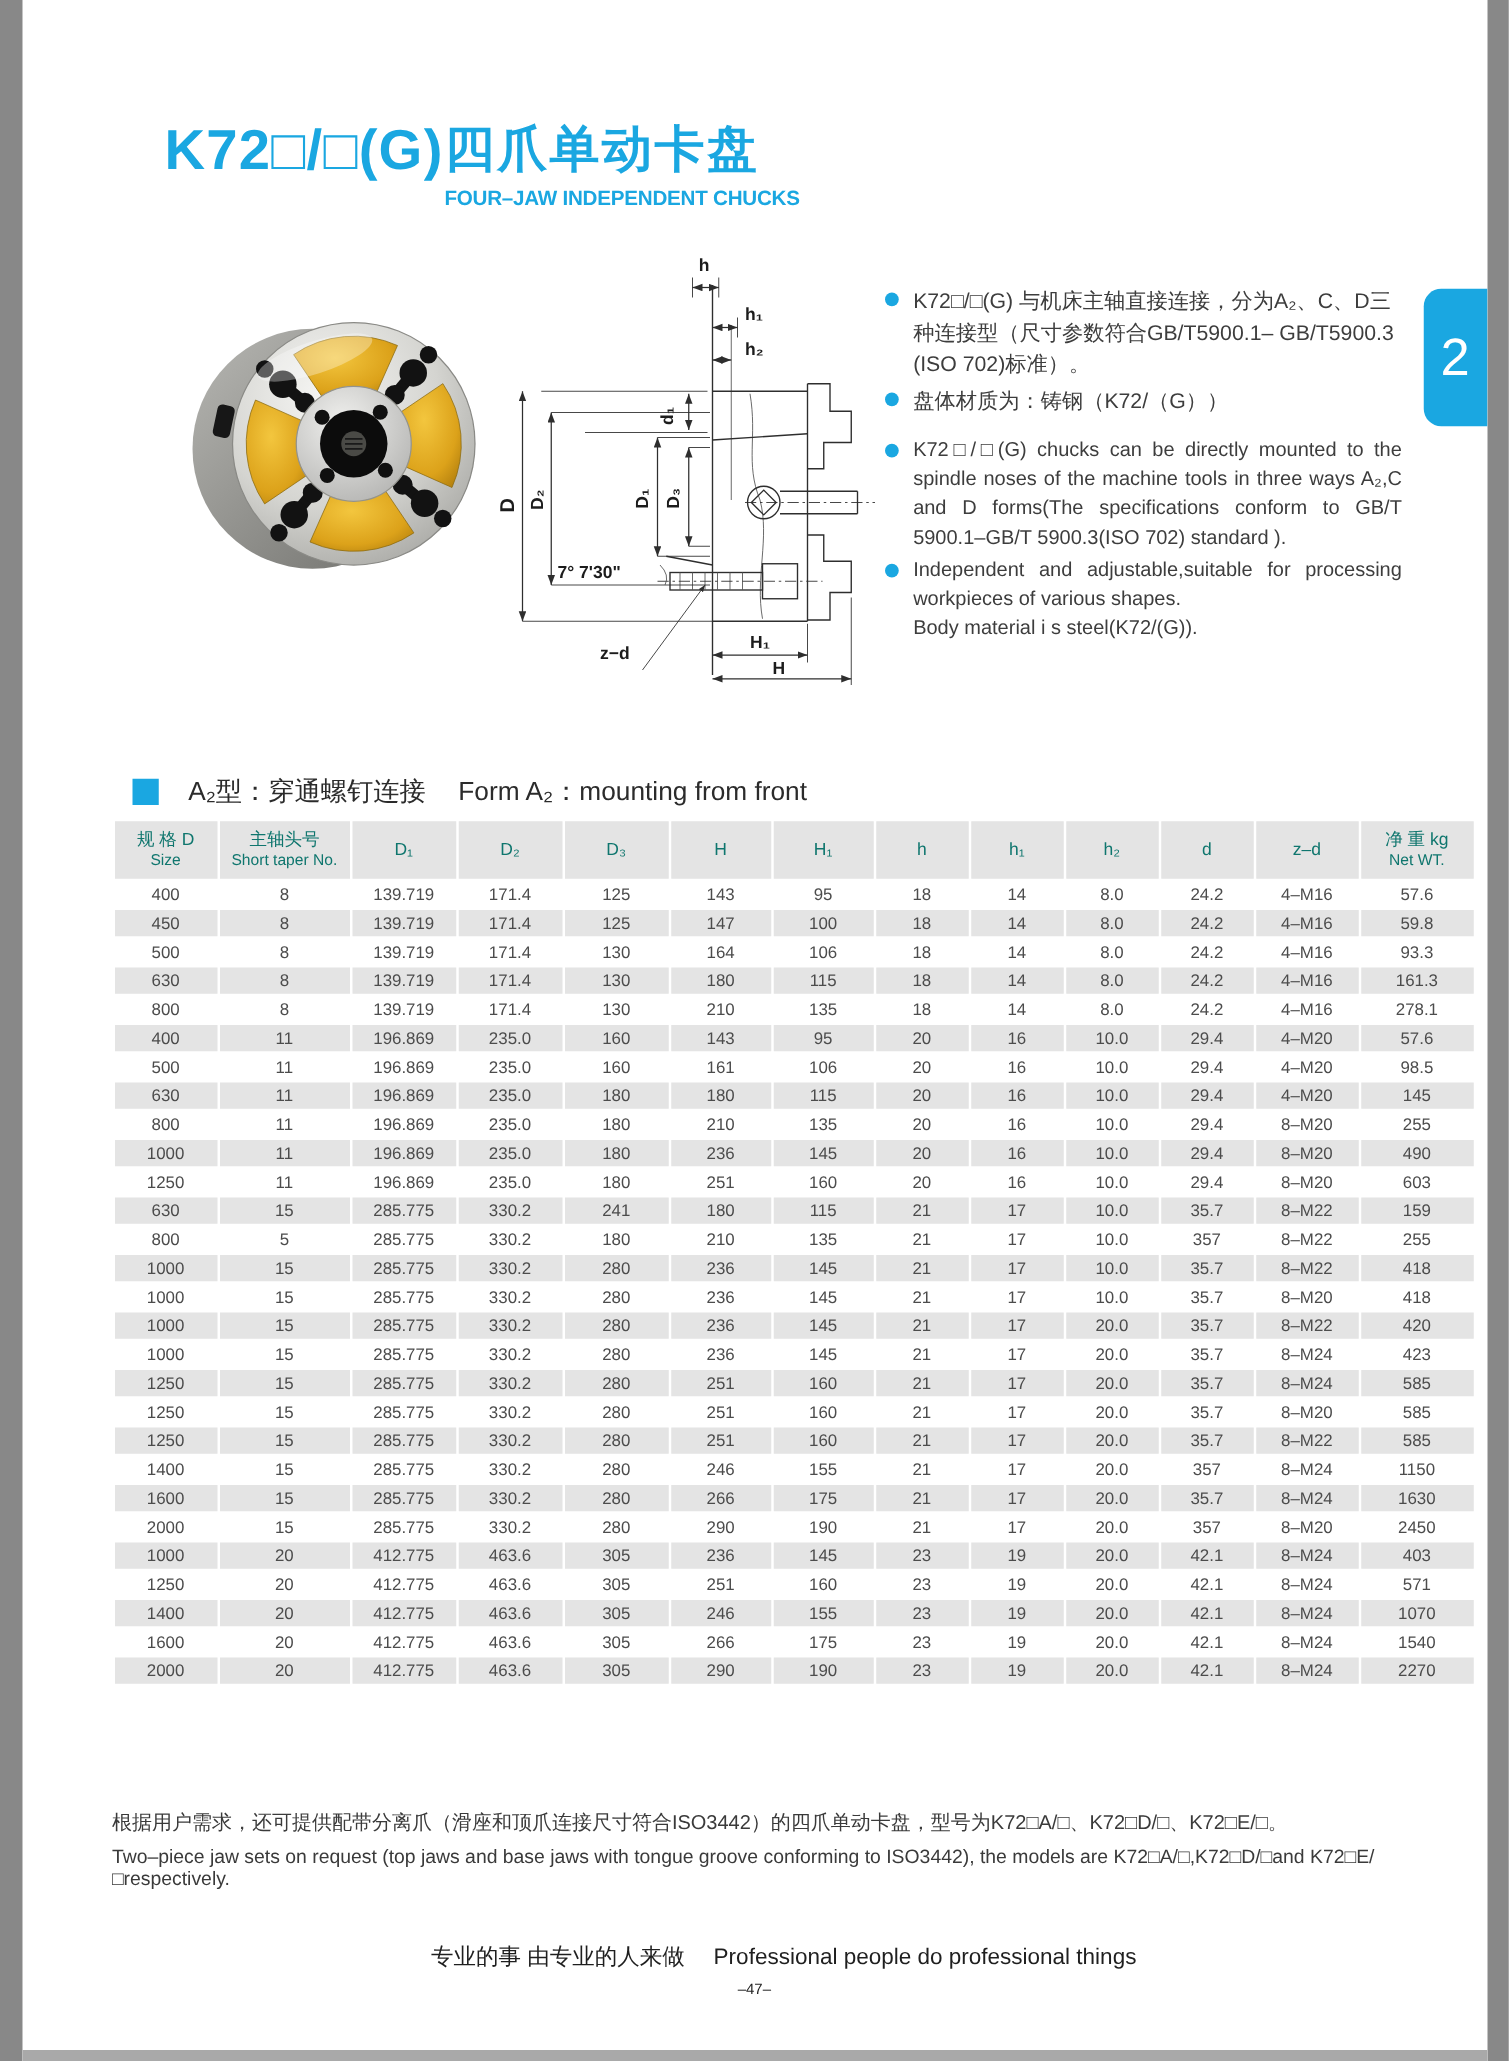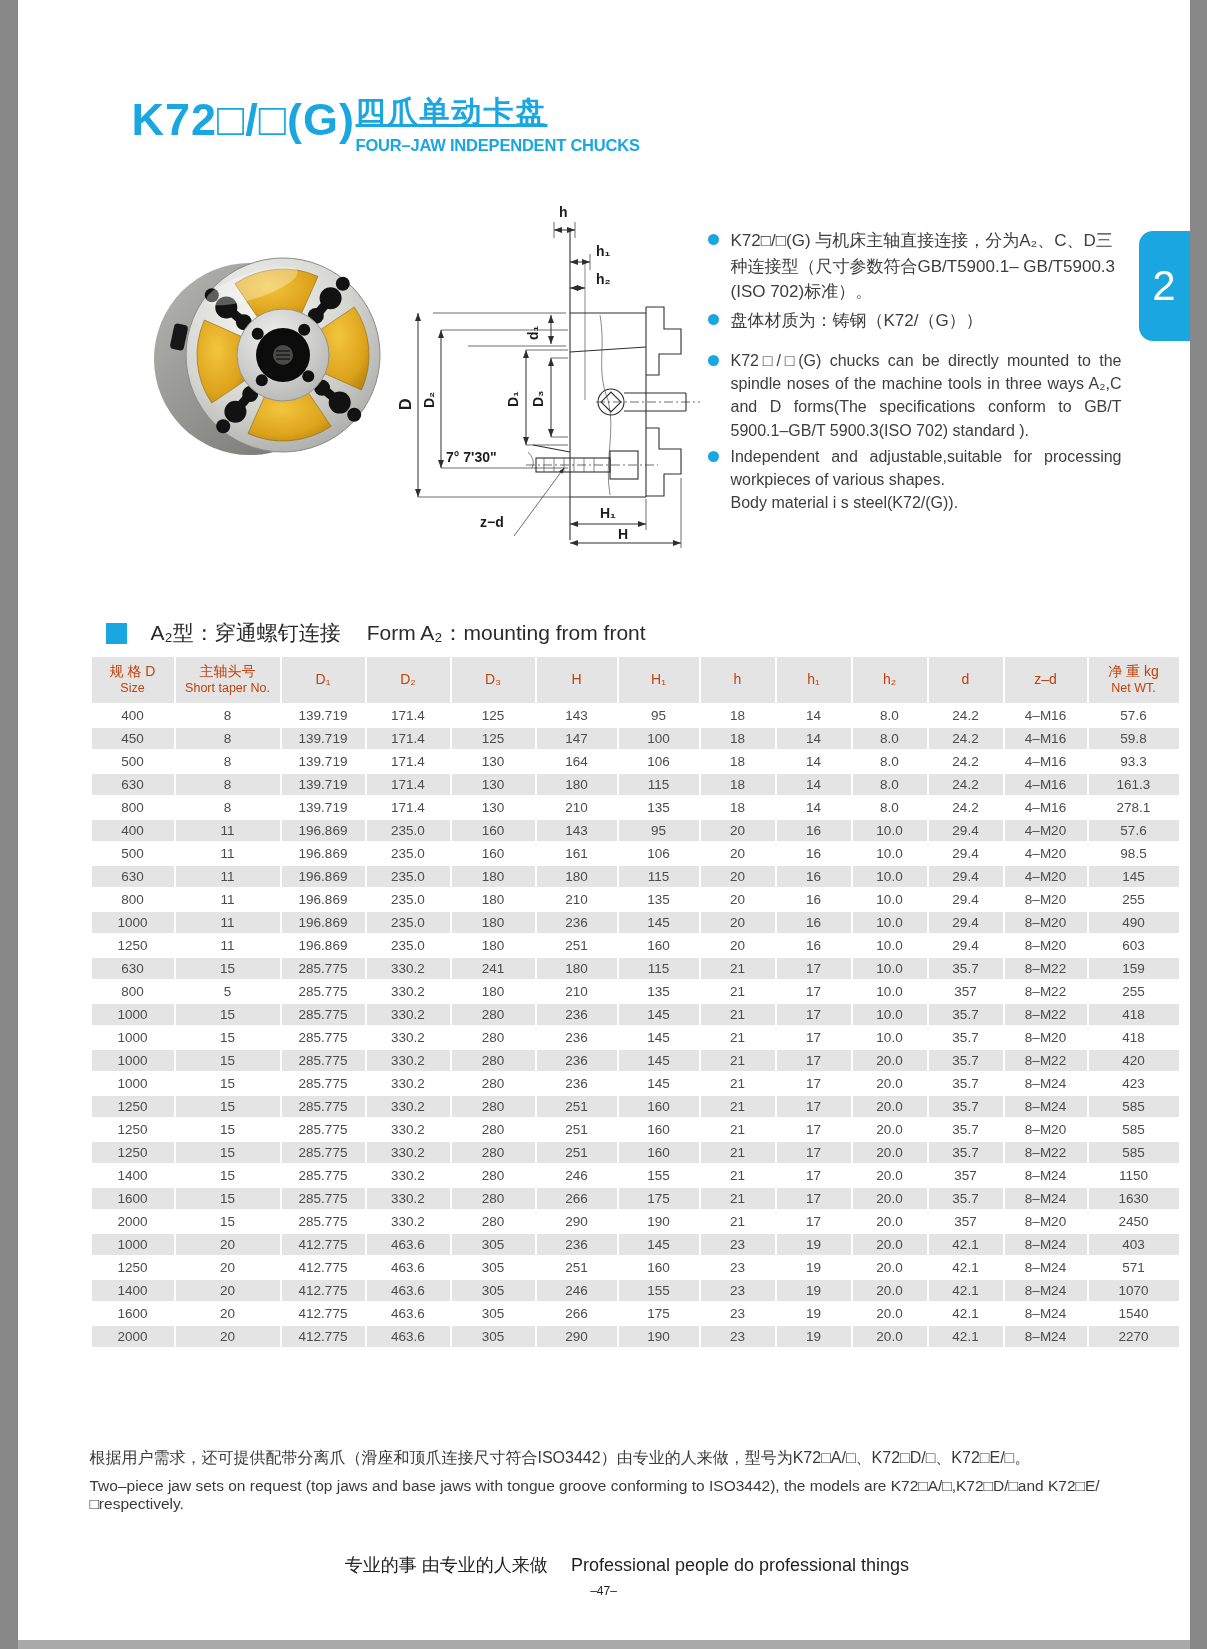--- a/index.html
+++ b/index.html
@@ -3,21 +3,21 @@
 <meta charset="utf-8">
 <style>
   :root{ --accent:#1aa7e1; --row-alt:#e4e4e4; }
   *{ margin:0; padding:0; box-sizing:border-box; }
   body{ background:#888; font-family:"Liberation Sans","DejaVu Sans",sans-serif; }
   .page{ position:relative; width:1172px; height:1649px; background:#fff; margin:0 auto; overflow:hidden; }
 
   
   .brand{ position:absolute; left:114px; top:94px; color:var(--accent); font-weight:bold; font-size:45px; letter-spacing:1px; }
   .subtitle{ position:absolute; left:338px; top:92px; color:var(--accent); }
-  .subtitle .zh{ font-size:30px; font-weight:bold; letter-spacing:2px;text-decoration:underline; }
+  .subtitle .zh{ font-size:40px; font-weight:bold; letter-spacing:2px; }
   .subtitle .en{ font-size:16.5px; font-weight:600; margin-top:3px; letter-spacing:-0.2px; }
 
   
   .side-tab{ position:absolute; right:0; top:231px; width:51px; height:110px; background:var(--accent);
     border-radius:14px 0 0 14px; color:#fff; display:flex; align-items:center; justify-content:center;
     font-size:42px; font-weight:400; }
 
   
   .photo{ position:absolute; left:132px; top:238px; }
   .drawing{ position:absolute; left:350px; top:200px; }
@@ -33,21 +33,21 @@
   .features .en-cont{ text-align:left; }
 
   
   .section{ position:absolute; left:72px; top:619px; display:flex; align-items:center; font-size:21px; color:#2b2b2b;padding-left:16px; }
   .section .sq{ width:21px; height:21px; background:var(--accent); margin-right:24px; flex:0 0 auto; }
   .section .zh{ margin-right:26px; }
 
   
   table.spec{ position:absolute; left:72px; top:655px; width:1063px; table-layout:fixed;
     border-collapse:separate; border-spacing:2px; font-size:13.5px; color:#4c4c4c; }
-  table.spec th{ background:#e4e4e4; background:var(--row-alt); font-weight:normal; color:#c2410c;
+  table.spec th{ background:#e4e4e4; background:var(--row-alt); font-weight:normal; color:#0f766e;
     height:46px; vertical-align:middle; text-align:center; line-height:1.25; font-size:14px; }
   table.spec th .sub{ font-size:12.5px; }
   table.spec td{ height:21px; text-align:center; vertical-align:middle; background:#fff; }
   table.spec tr.alt td{ background:var(--row-alt); }
 
   
   .notes{ position:absolute; left:72px; top:1448px; width:1090px; color:#3a3a3a; }
   .notes .zh{ font-size:16px; margin-bottom:8px; }
   .notes .en{ font-size:15.5px; }
   .slogan{ position:absolute; left:0; top:1553px; width:100%; text-align:center; font-size:18px; color:#1f1f1f;padding-left:47px; }
@@ -737,21 +737,21 @@
           <td>19</td>
           <td>20.0</td>
           <td>42.1</td>
           <td>8–M24</td>
           <td>2270</td>
         </tr>
       </tbody>
   </table>
 
   <div class="notes">
-    <div class="zh">根据用户需求，还可提供配带分离爪（滑座和顶爪连接尺寸符合ISO3442）由专业的人来做，型号为K72□A/□、K72□D/□、K72□E/□。</div>
+    <div class="zh">根据用户需求，还可提供配带分离爪（滑座和顶爪连接尺寸符合ISO3442）的四爪单动卡盘，型号为K72□A/□、K72□D/□、K72□E/□。</div>
     <div class="en">Two–piece jaw sets on request (top jaws and base jaws with tongue groove conforming to ISO3442), the models are K72□A/□,K72□D/□and K72□E/□respectively.</div>
   </div>
 
   <div class="slogan">
     <span>专业的事  由专业的人来做</span>
     <span class="en">Professional people do professional things</span>
   </div>
   <div class="page-number">–47–</div>
   <div class="bottom-strip"></div>
 

